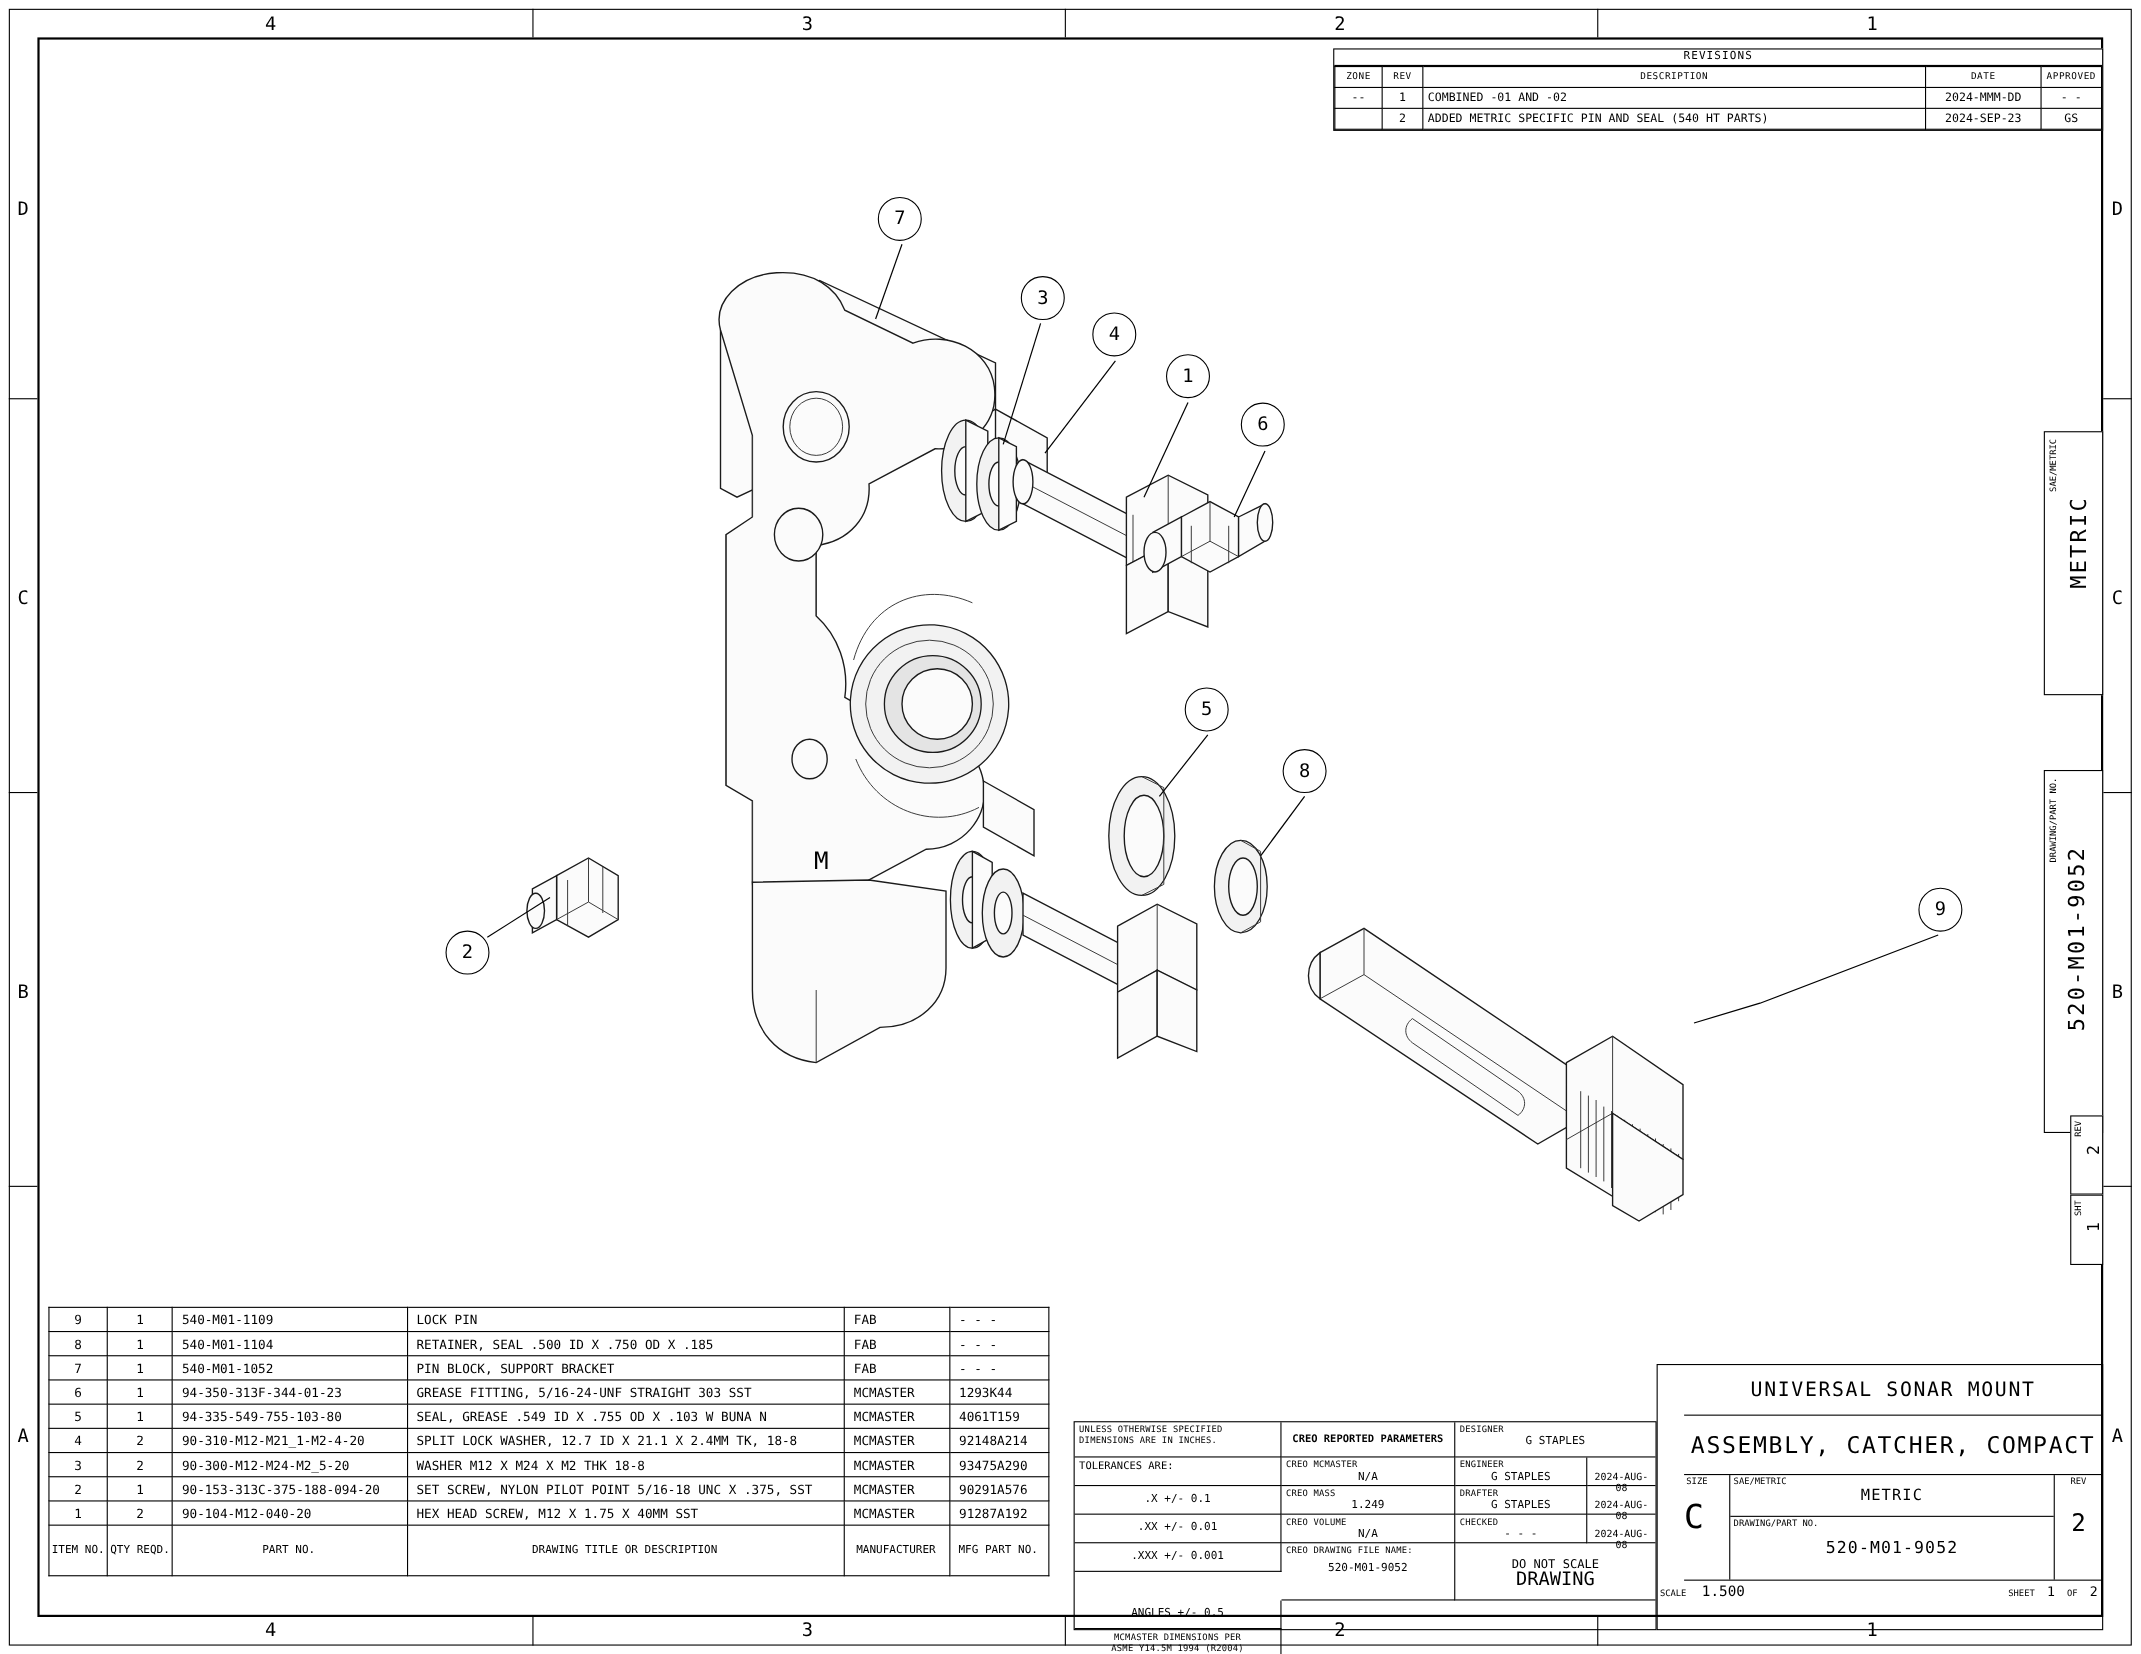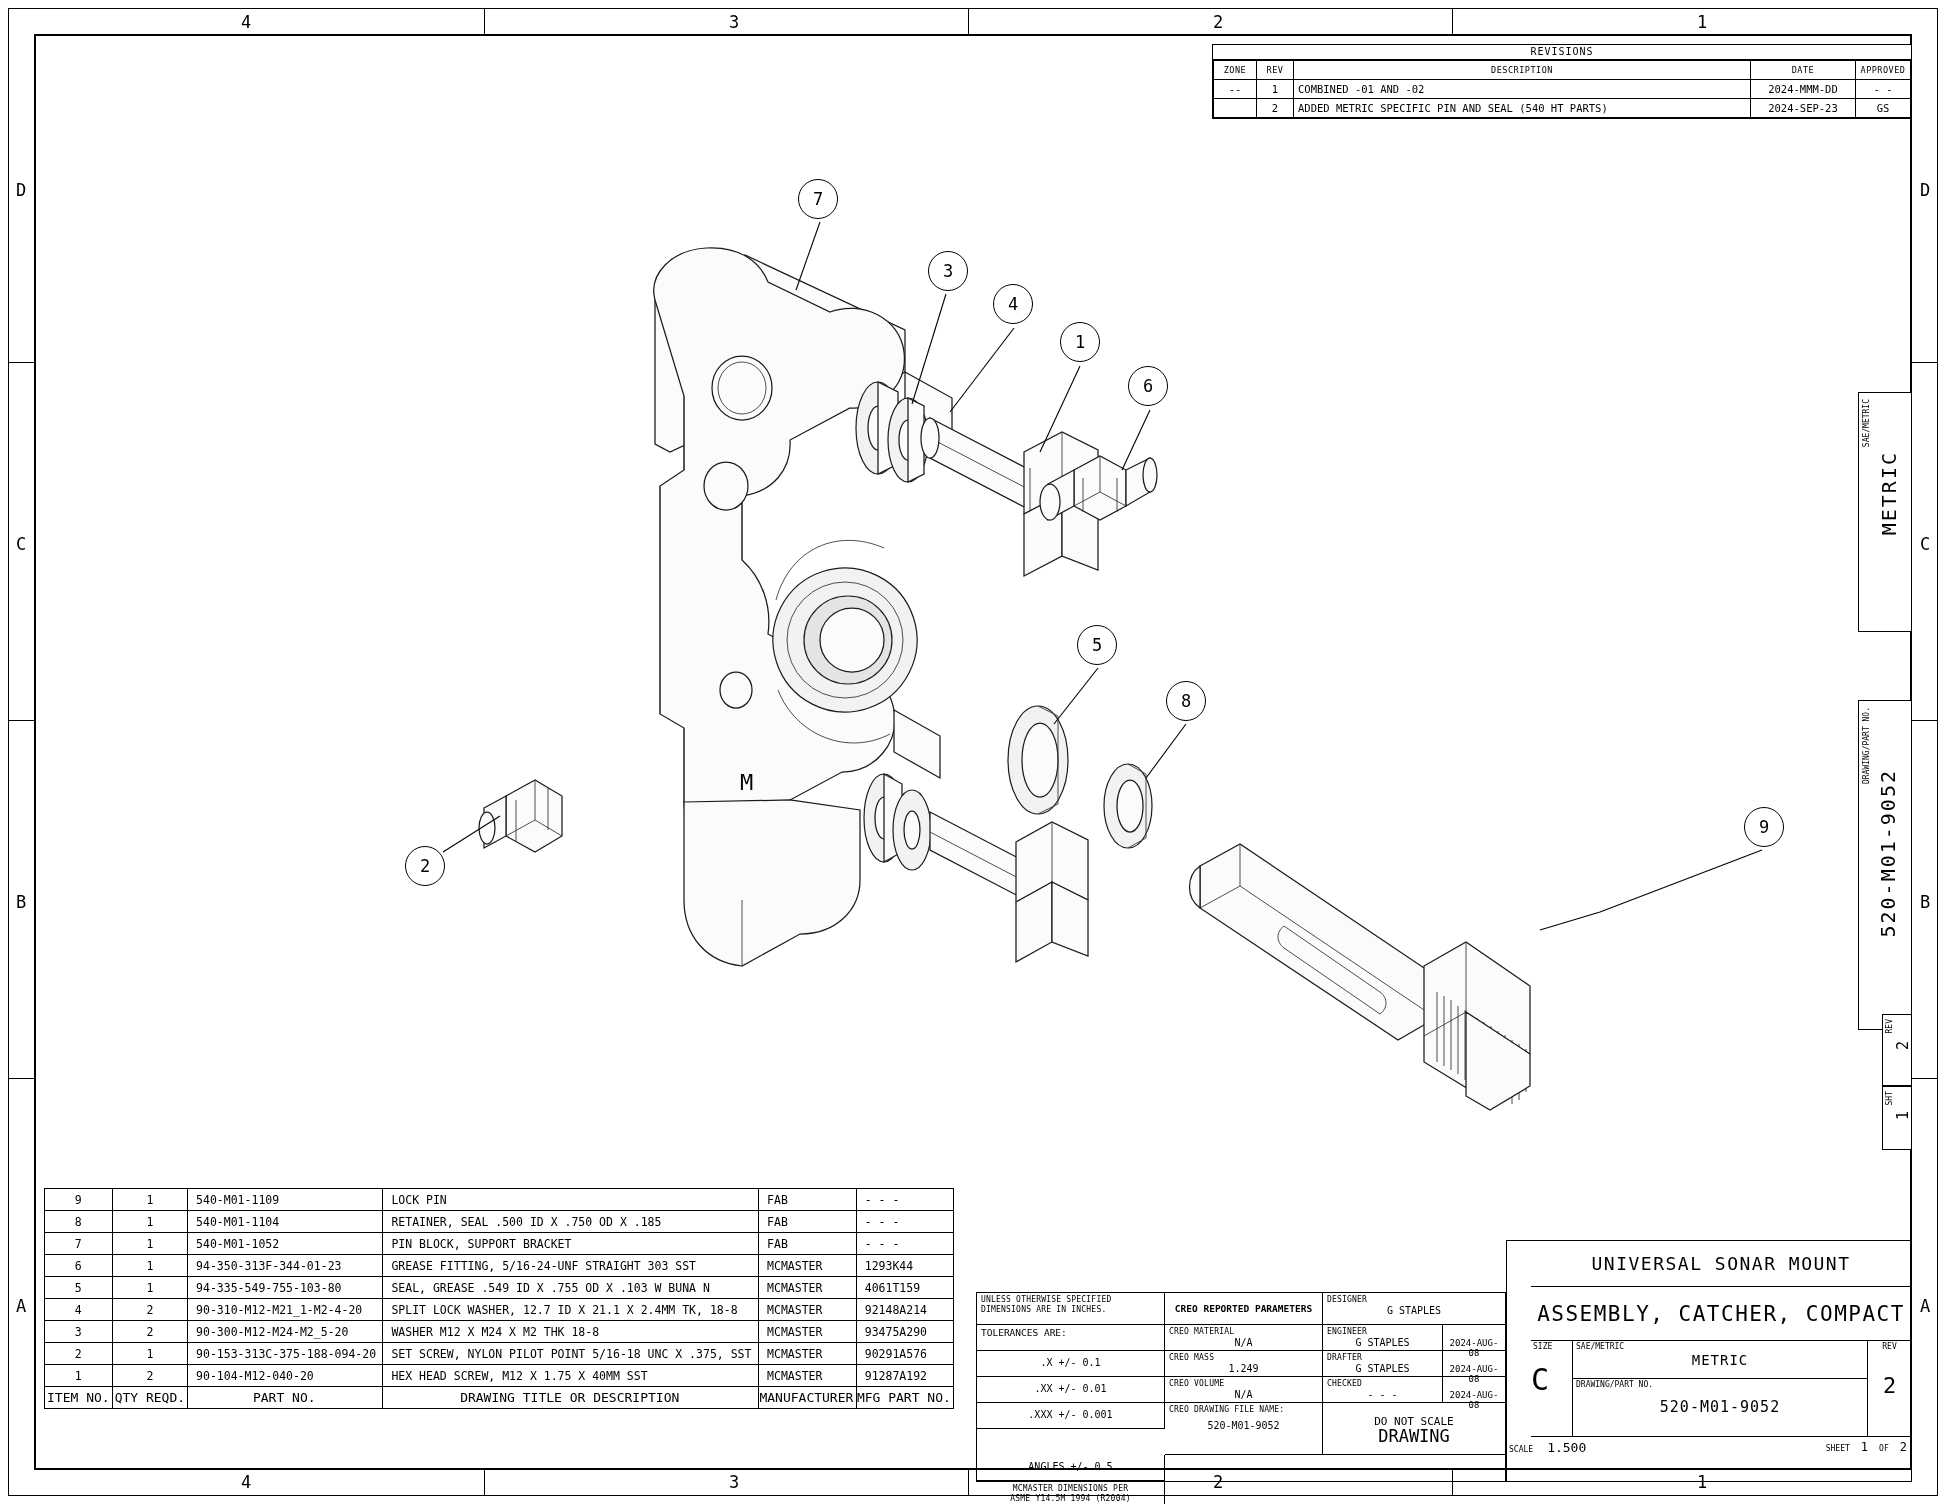--- a/index.html
+++ b/index.html
@@ -131,21 +131,21 @@
     font-weight: normal;
     white-space: nowrap;
     overflow: hidden;
   }
   .bom .c-item { width: 34px; text-align: center; }
   .bom .c-qty  { width: 36px; text-align: center; }
   .bom .c-part { width: 224px; text-align: left; padding-left: 8px; }
   .bom .c-desc { width: 414px; text-align: left; padding-left: 8px; }
   .bom .c-mfr  { width: 108px; text-align: left; padding-left: 8px; }
   .bom .c-mpn  { width: 94px; text-align: left; padding-left: 8px; }
-  .bom .hdr td { font-size: 13px; text-align: center; line-height: 11px; padding: 0 2px; }
+  .bom .hdr td { font-size: 10px; text-align: center; line-height: 11px; padding: 12px 2px; }
   .bom .hdr .c-part, .bom .hdr .c-desc, .bom .hdr .c-mfr, .bom .hdr .c-mpn { text-align: center; padding-left: 0; }
 
   
   .notes-block {
     position: absolute;
     left: 976px;
     top: 1292px;
     width: 530px;
     height: 190px;
     border: 1px solid #000;
@@ -613,21 +613,21 @@
       <div class="nb-cell" style="width:158px; height:32px; text-align:center; padding-top:10px;font-weight:bold;">CREO REPORTED PARAMETERS</div>
       <div class="nb-cell" style="width:182px; height:32px; border-right:none;">
         <span class="nb-lbl">DESIGNER</span>
         <span class="nb-val" style="font-size:10px; line-height:12px;">G STAPLES</span>
       </div>
     </div>
 
     <div class="nb-row">
       <div class="nb-cell" style="width:188px; height:26px;">TOLERANCES ARE:</div>
       <div class="nb-cell" style="width:158px; height:26px;">
-        <span class="nb-lbl">CREO MATERIAL</span>
+        <span class="nb-lbl">CREO MCMASTER</span>
         <span class="nb-val" style="font-size:10px; line-height:12px;">N/A</span>
       </div>
       <div class="nb-cell" style="width:120px; height:26px;">
         <span class="nb-lbl">ENGINEER</span>
         <span class="nb-val" style="font-size:10px; line-height:12px;">G STAPLES</span>
       </div>
       <div class="nb-cell" style="width:62px; height:26px; border-right:none; padding-top:13px; text-align:center; font-size:9px;">2024-AUG-08</div>
     </div>
 
     <div class="nb-row">

